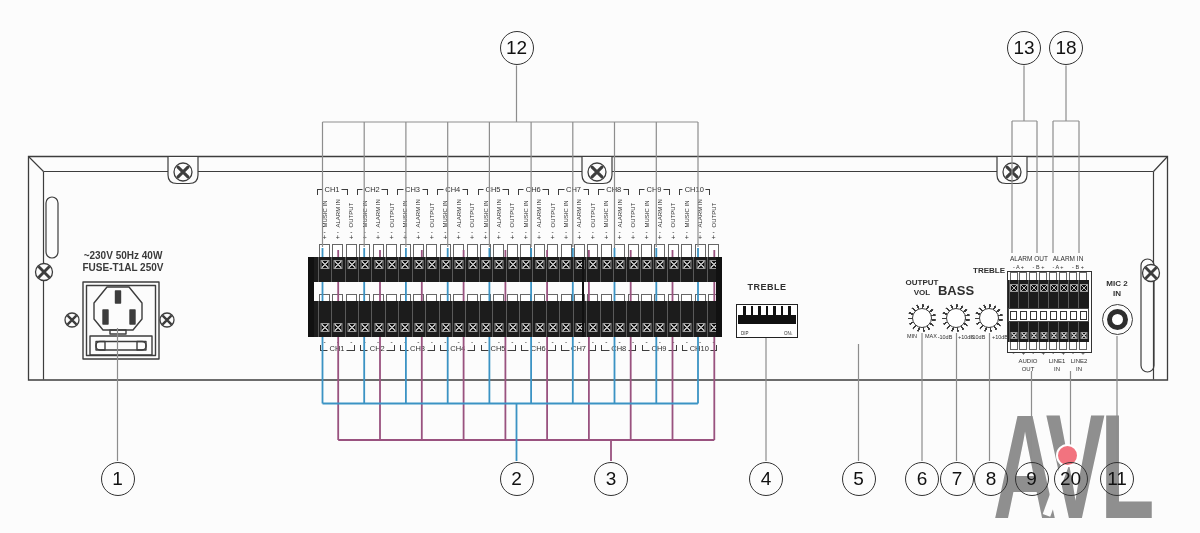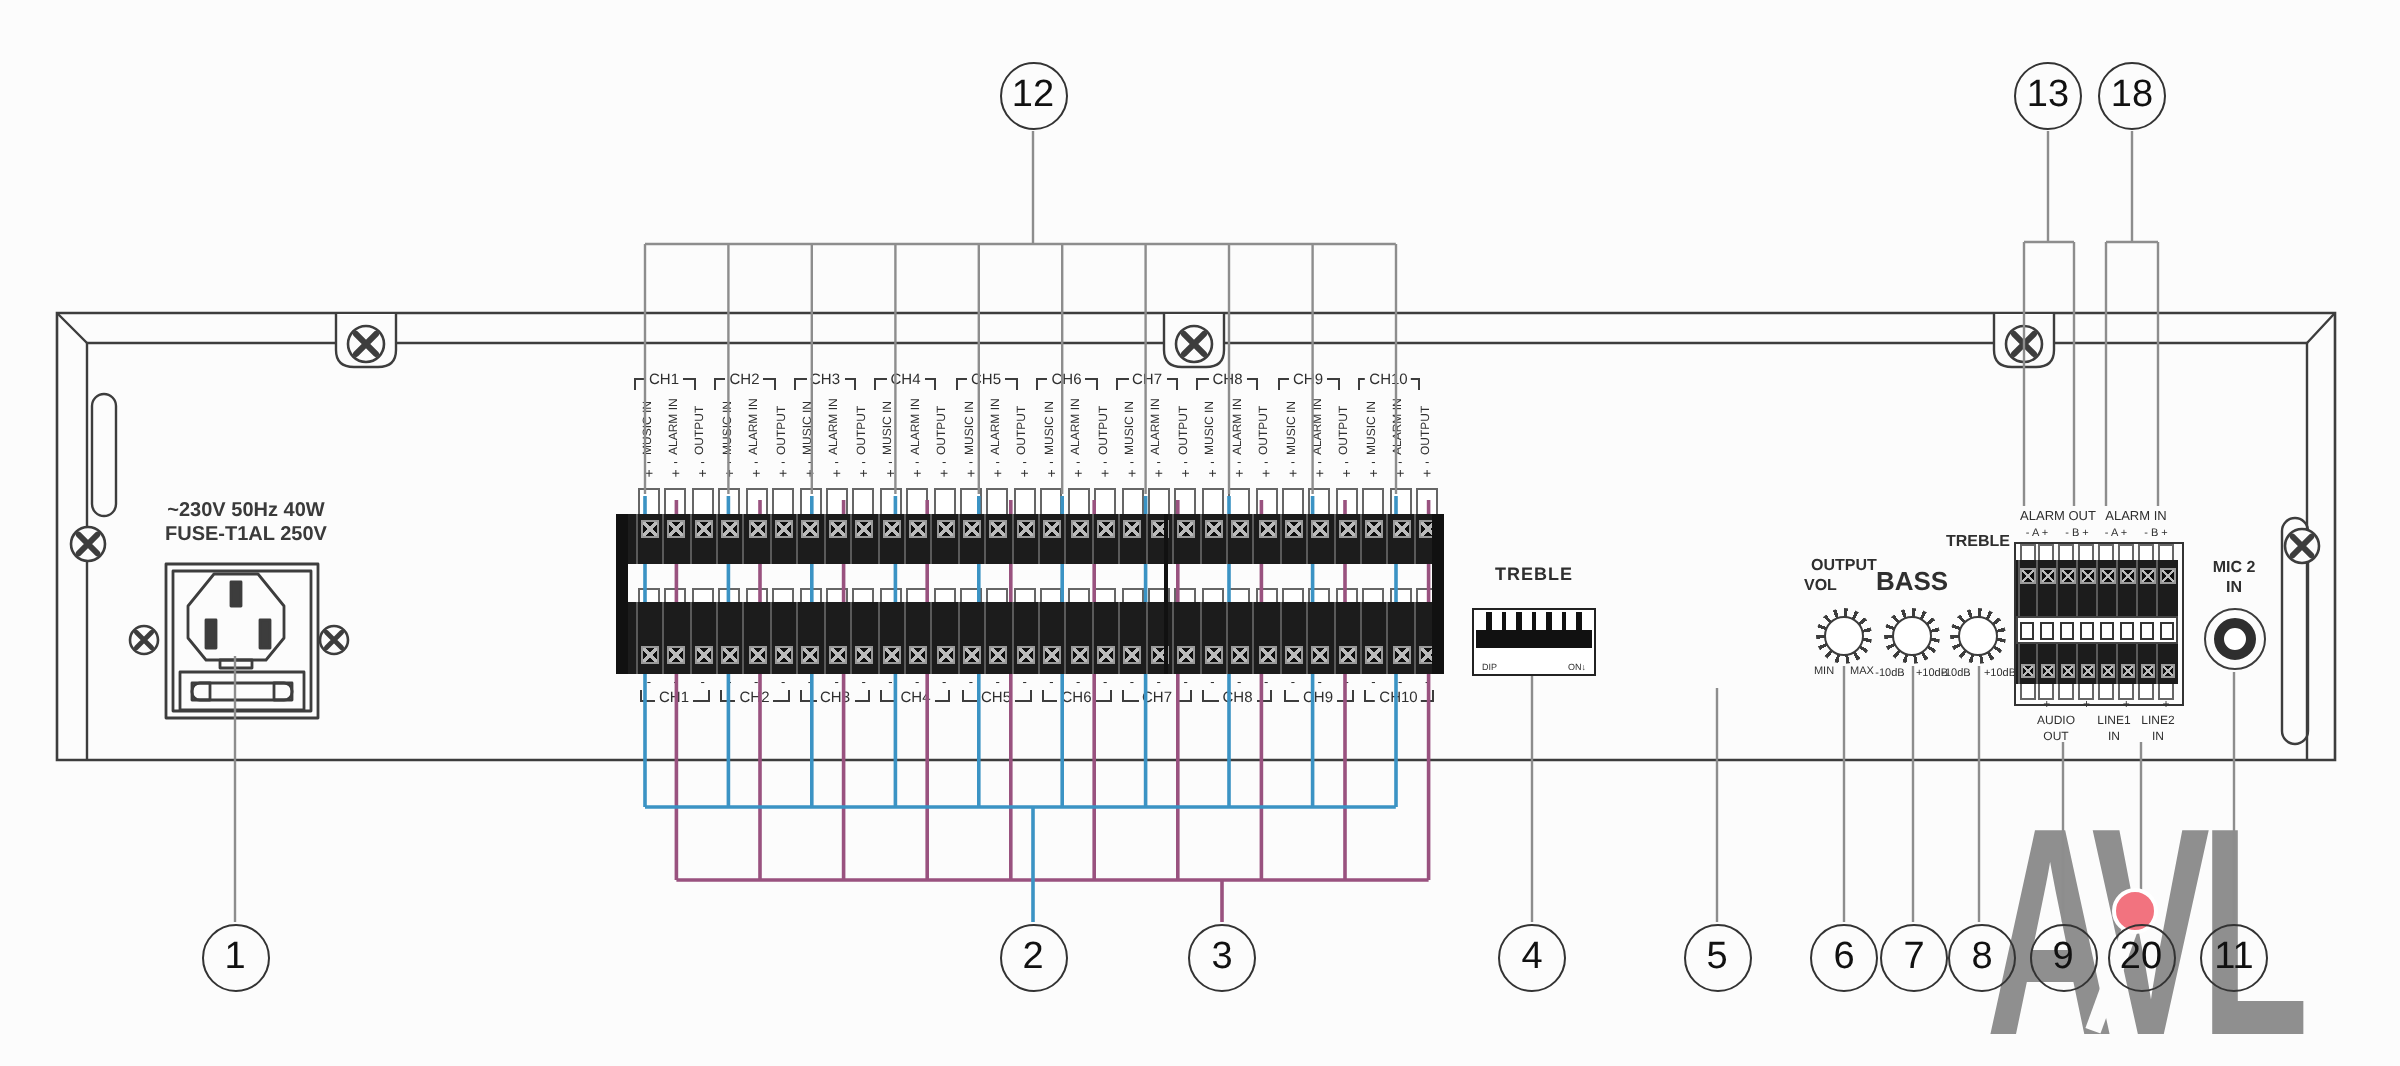--- a/index.html
+++ b/index.html
@@ -117,21 +117,21 @@
 
   <div class="t" style="left:737px;top:282px;width:60px;text-align:center;font-size:9px;font-weight:700;letter-spacing:0.5px;">TREBLE</div>
   <div class="dip-box" style="left:736px;top:304px;width:62px;height:34px;">
     <div class="dip-black"></div>
     <div class="t" style="left:4px;top:26px;font-size:4.5px;">DIP</div>
     <div class="t" style="right:4px;top:26px;font-size:4.5px;">ON↓</div>
   </div>
 
 
   <div class="t" style="left:902px;top:278px;width:40px;text-align:center;font-size:8px;font-weight:700;">OUTPUT</div>
-  <div class="t" style="left:902px;top:288px;width:40px;font-size:8px;font-weight:700;">VOL</div>
+  <div class="t" style="left:902px;top:288px;width:40px;text-align:center;font-size:8px;font-weight:700;">VOL</div>
   <div class="t" style="left:936px;top:283px;width:40px;text-align:center;font-size:13px;font-weight:700;">BASS</div>
   <div class="t" style="left:969px;top:266px;width:40px;text-align:center;font-size:8px;font-weight:700;">TREBLE</div>
   <div class="knob" style="left:908px;top:304px;"></div>
   <div class="knob" style="left:942px;top:304px;"></div>
   <div class="knob" style="left:975px;top:304px;"></div>
   <div class="t" style="left:902px;top:333px;width:20px;text-align:center;font-size:5.5px;">MIN</div>
   <div class="t" style="left:921px;top:333px;width:20px;text-align:center;font-size:5.5px;">MAX</div>
   <div class="t" style="left:935px;top:334px;width:20px;text-align:center;font-size:5.5px;">-10dB</div>
   <div class="t" style="left:956px;top:334px;width:20px;text-align:center;font-size:5.5px;">+10dB</div>
   <div class="t" style="left:968px;top:334px;width:20px;text-align:center;font-size:5.5px;">-10dB</div>

